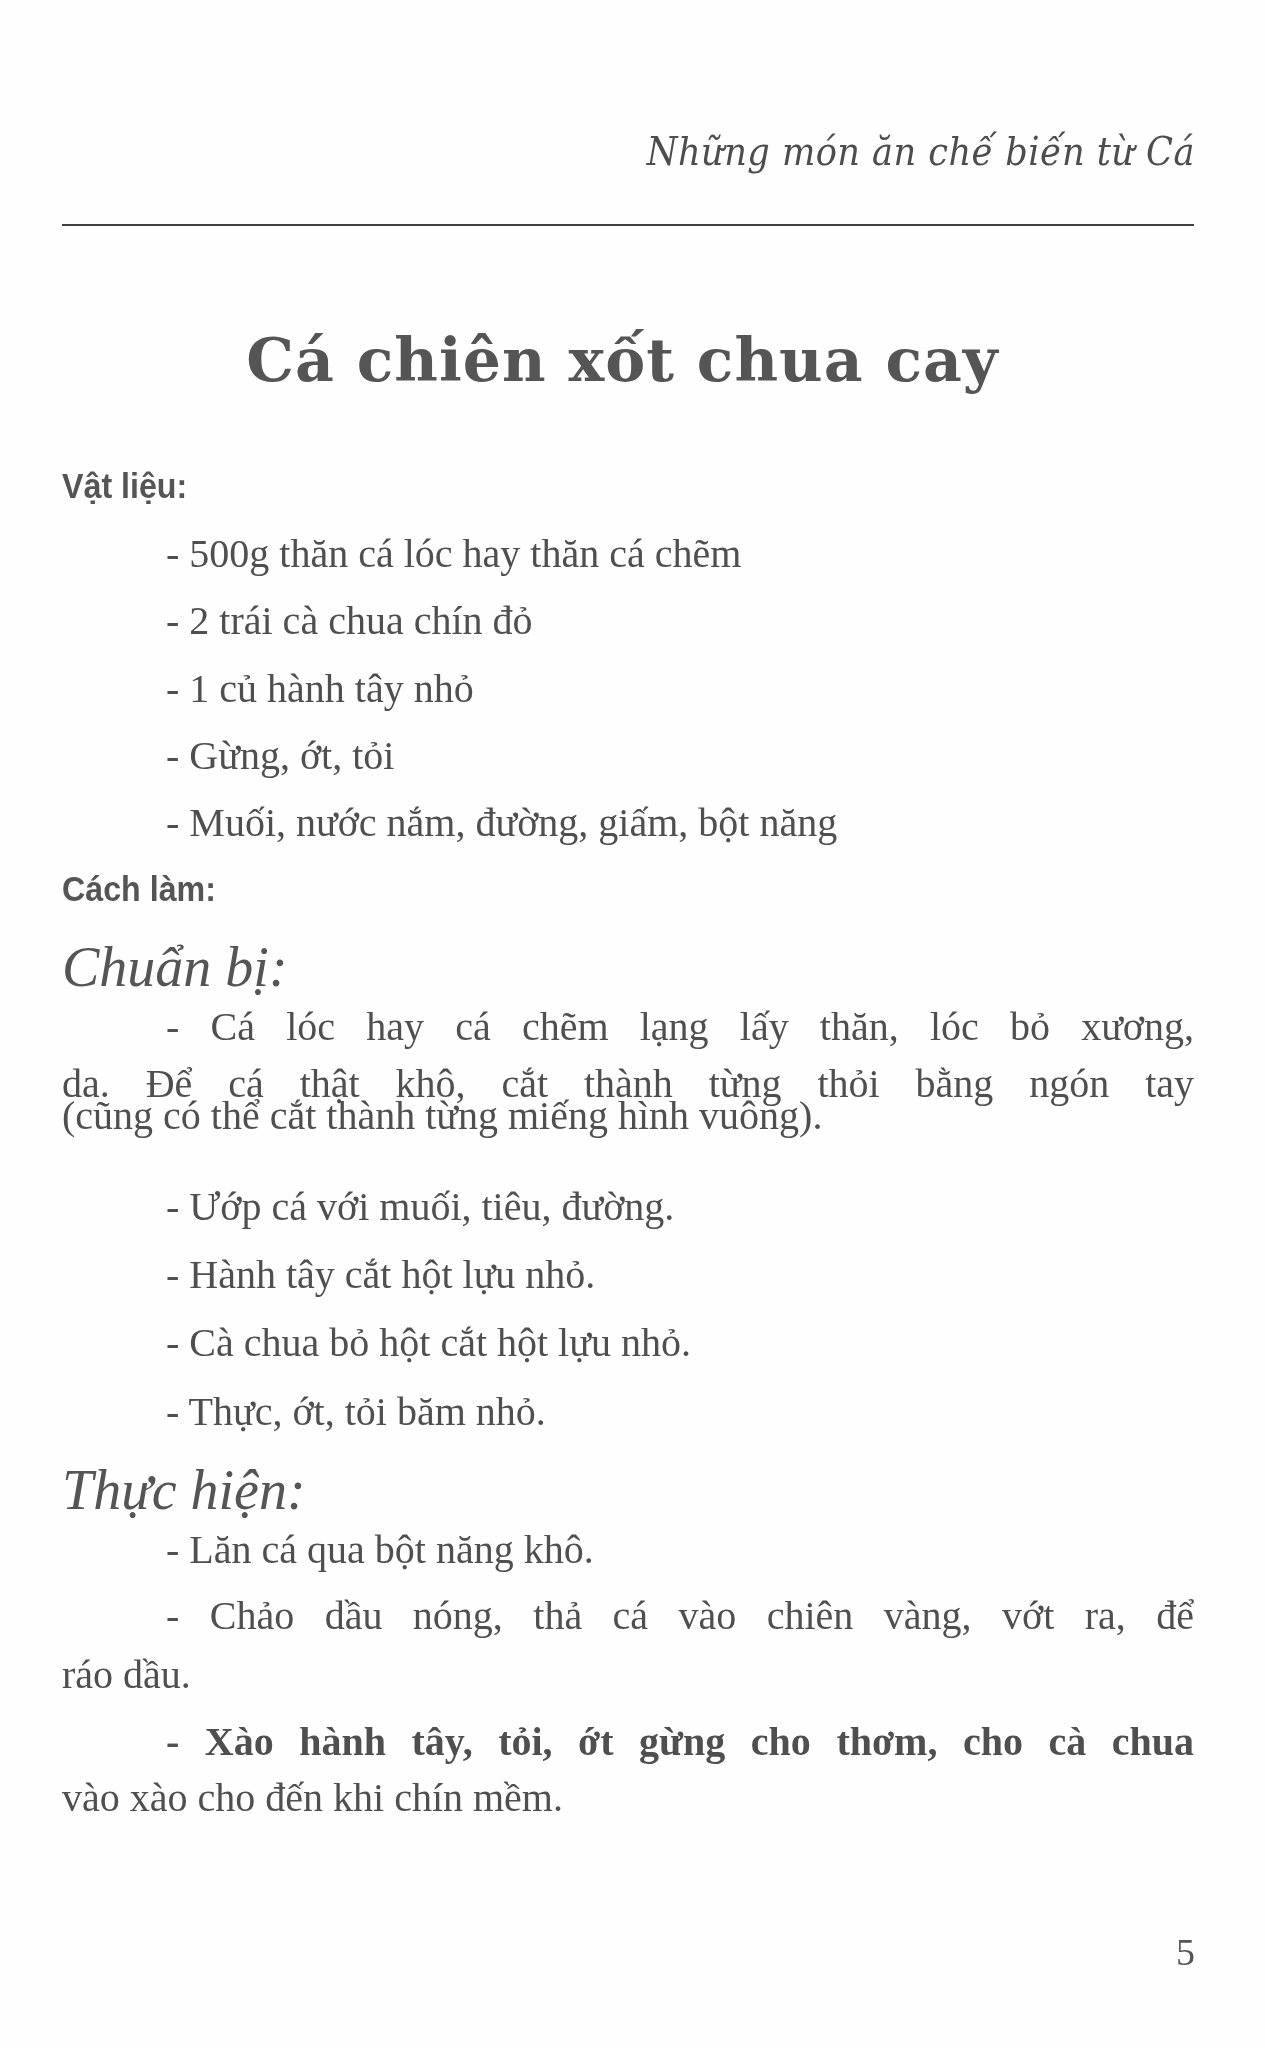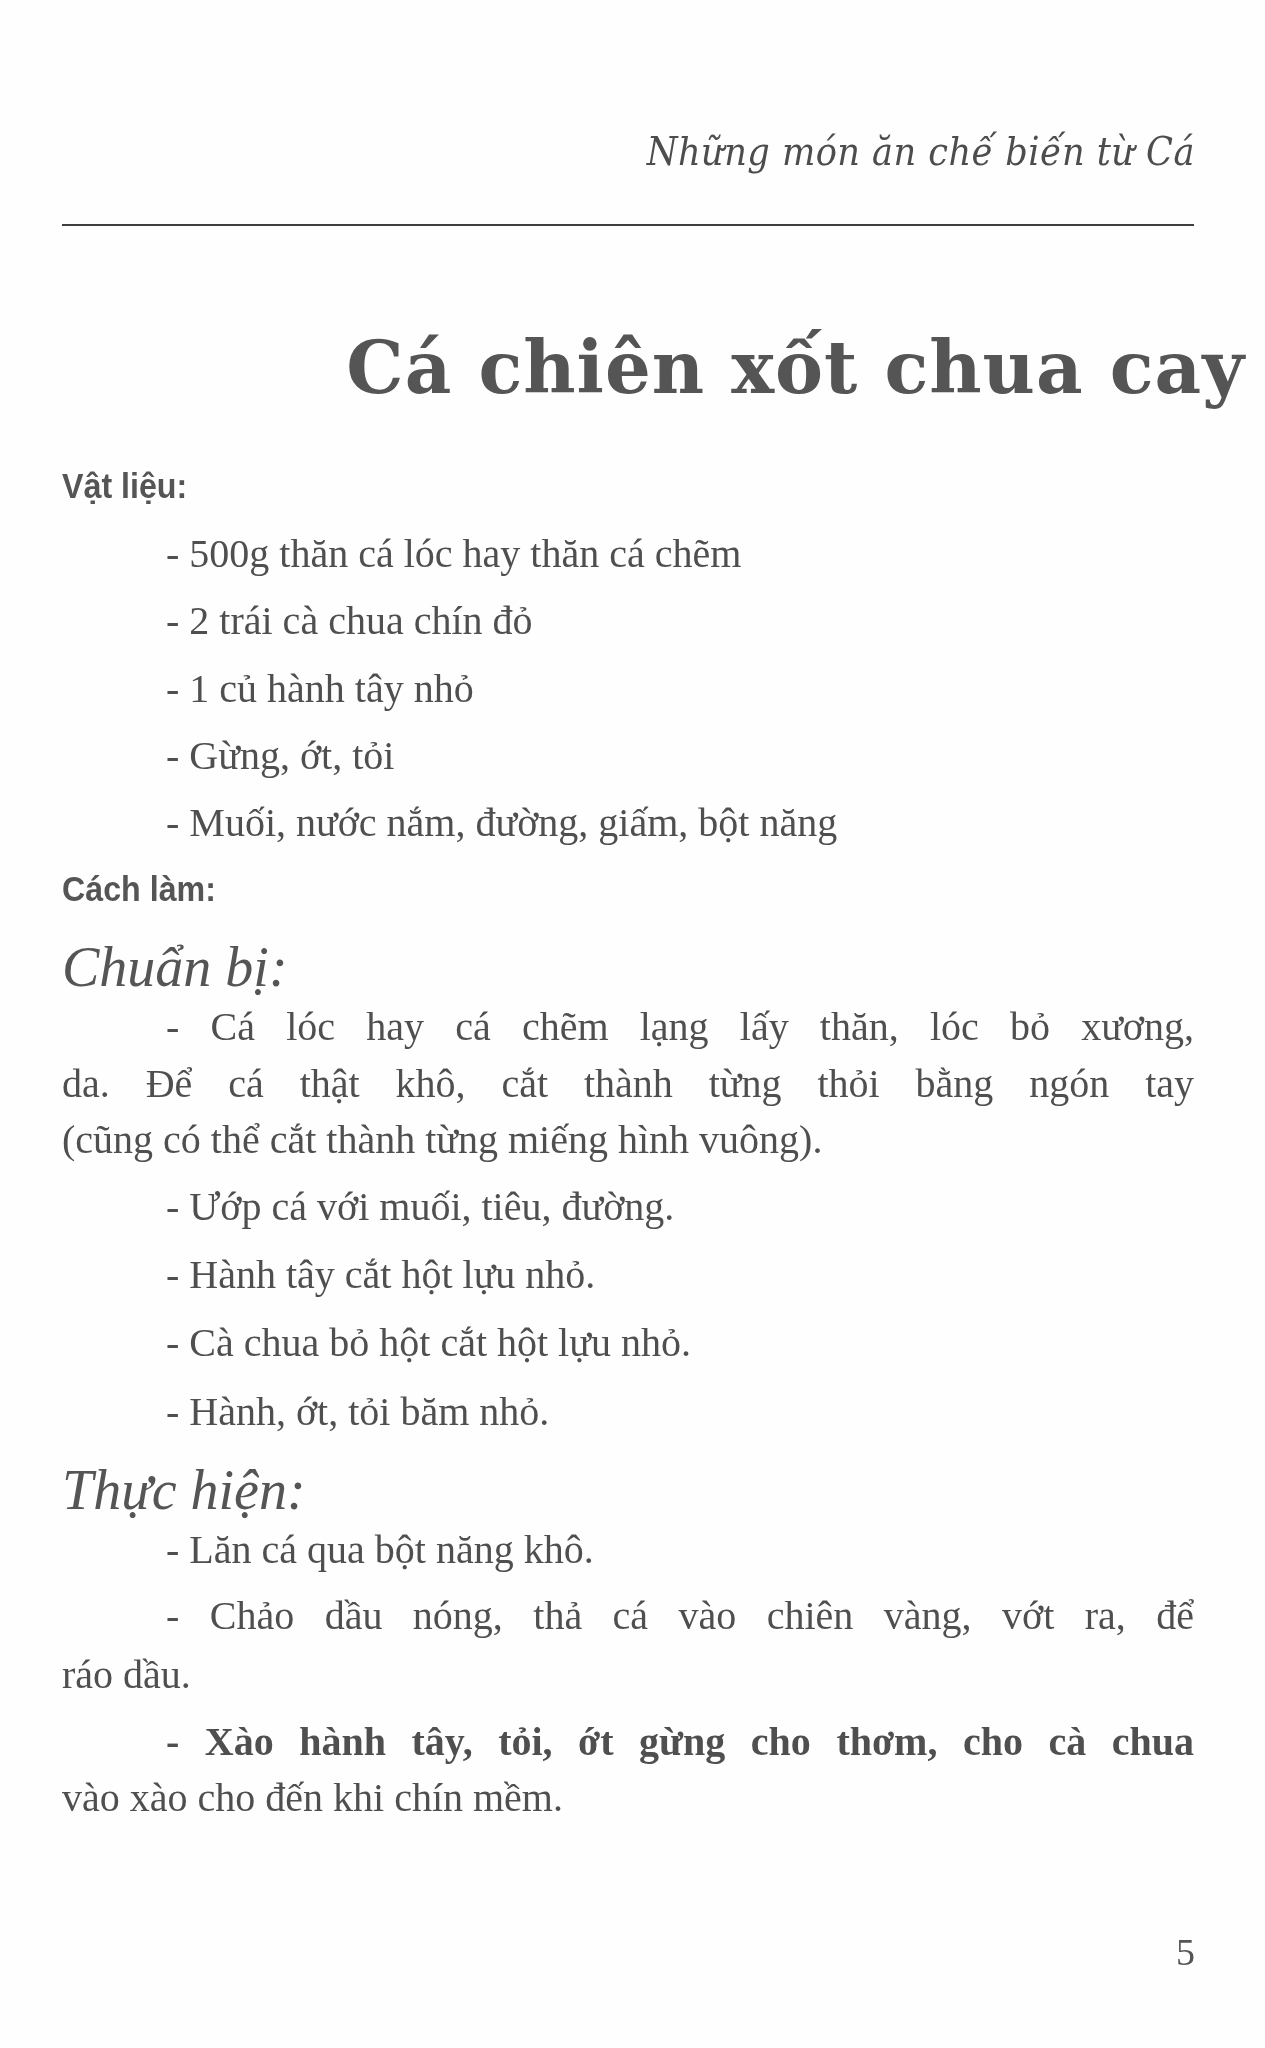--- a/index.html
+++ b/index.html
@@ -40,24 +40,24 @@
       top: 224px;
       width: 1132px;
       height: 0;
       border-top: 2px solid #3f3f3f;
     }
     .title {
       position: absolute;
       left: 0;
       width: 1265px;
       top: 325px;
-      text-align: right;
+      text-align: center;
       font-family: "DejaVu Serif", serif;
       font-weight: bold;
-      font-size: 72px;
+      font-size: 60px;
       color: #555555;
       letter-spacing: 1px;
       padding-right: 20px;
       box-sizing: border-box;
     }
     .section-label {
       position: absolute;
       left: 62px;
       font-family: "Liberation Sans", sans-serif;
       font-weight: bold;
@@ -120,26 +120,26 @@
   <div class="line indent" style="top:597px;">- 2 trái cà chua chín đỏ</div>
   <div class="line indent" style="top:665px;">- 1 củ hành tây nhỏ</div>
   <div class="line indent" style="top:732px;">- Gừng, ớt, tỏi</div>
   <div class="line indent" style="top:799px;">- Muối, nước nắm, đường, giấm, bột năng</div>
 
   <div class="section-label" style="top:869px;">Cách làm:</div>
 
   <div class="sub-label" style="top:935px;">Chuẩn bị:</div>
   <div class="line justify-indent" style="top:1003px;">- Cá lóc hay cá chẽm lạng lấy thăn, lóc bỏ xương,</div>
   <div class="line flush justify-line" style="top:1060px;">da. Để cá thật khô, cắt thành từng thỏi bằng ngón tay</div>
-  <div class="line flush" style="top:1116px;">(cũng có thể cắt thành từng miếng hình vuông).</div>
+  <div class="line flush" style="top:1092px;">(cũng có thể cắt thành từng miếng hình vuông).</div>
 
   <div class="line indent" style="top:1183px;">- Ướp cá với muối, tiêu, đường.</div>
   <div class="line indent" style="top:1251px;">- Hành tây cắt hột lựu nhỏ.</div>
   <div class="line indent" style="top:1319px;">- Cà chua bỏ hột cắt hột lựu nhỏ.</div>
-  <div class="line indent" style="top:1388px;">- Hành, ớt, tỏi băm nhỏ.</div>
+  <div class="line indent" style="top:1388px;">- Thực, ớt, tỏi băm nhỏ.</div>
 
   <div class="sub-label" style="top:1458px;">Thực hiện:</div>
   <div class="line indent" style="top:1526px;">- Lăn cá qua bột năng khô.</div>
   <div class="line justify-indent" style="top:1592px;">- Chảo dầu nóng, thả cá vào chiên vàng, vớt ra, để</div>
   <div class="line flush" style="top:1651px;">ráo dầu.</div>
   <div class="line justify-indent" style="top:1718px;font-weight:bold;">- Xào hành tây, tỏi, ớt gừng cho thơm, cho cà chua</div>
   <div class="line flush" style="top:1774px;">vào xào cho đến khi chín mềm.</div>
 
   <div class="page-number">5</div>
 </div>

